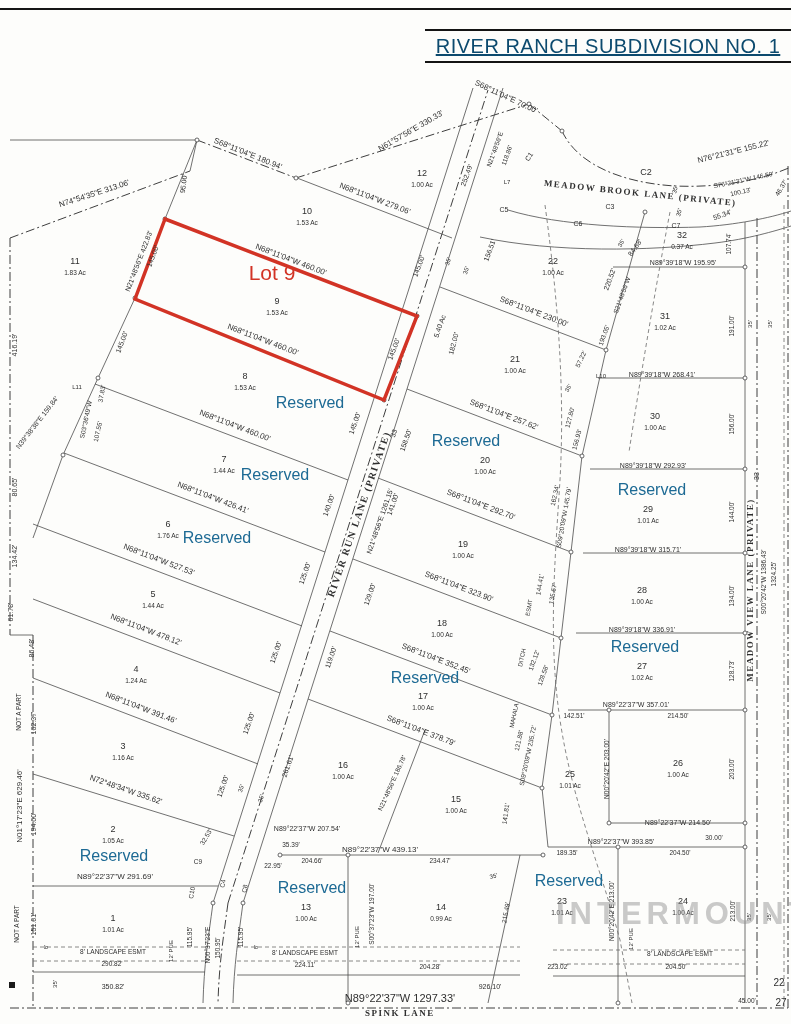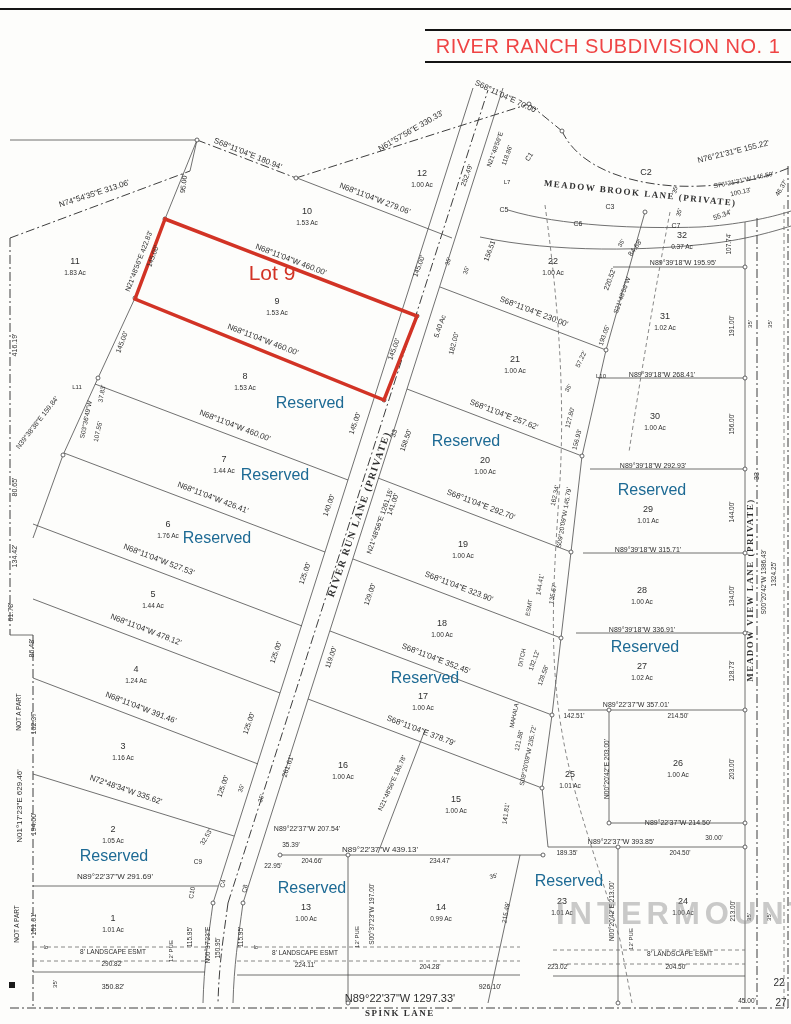--- a/index.html
+++ b/index.html
@@ -1,19 +1,19 @@
 <!DOCTYPE html>
 <html><head>
 <meta charset="utf-8">
 <style>
   html,body{margin:0;padding:0;background:#e8e8e8;}
   .page{position:relative;width:791px;height:1024px;background:#fdfdfb;overflow:hidden;
         font-family:"Liberation Sans",sans-serif;}
   .title{position:absolute;left:425px;top:30px;width:366px;height:32px;line-height:32px;
-         text-align:center;font-size:20px;letter-spacing:.5px;color:#ef4444;white-space:nowrap;}
+         text-align:center;font-size:20px;letter-spacing:.5px;color:#0c4a6e;white-space:nowrap;text-decoration:underline;}
   .watermark{position:absolute;left:556px;top:896px;font-size:31px;font-weight:700;
          letter-spacing:5px;color:rgba(150,150,150,.5);white-space:nowrap;pointer-events:none;}
   svg{position:absolute;left:0;top:0;}
   svg text{font-family:"Liberation Sans",sans-serif;}
   svg text.f{font-family:"Liberation Serif",serif;font-weight:bold;letter-spacing:1.5px;}
 </style>
 </head>
 <body>
 
 <div class="page">

